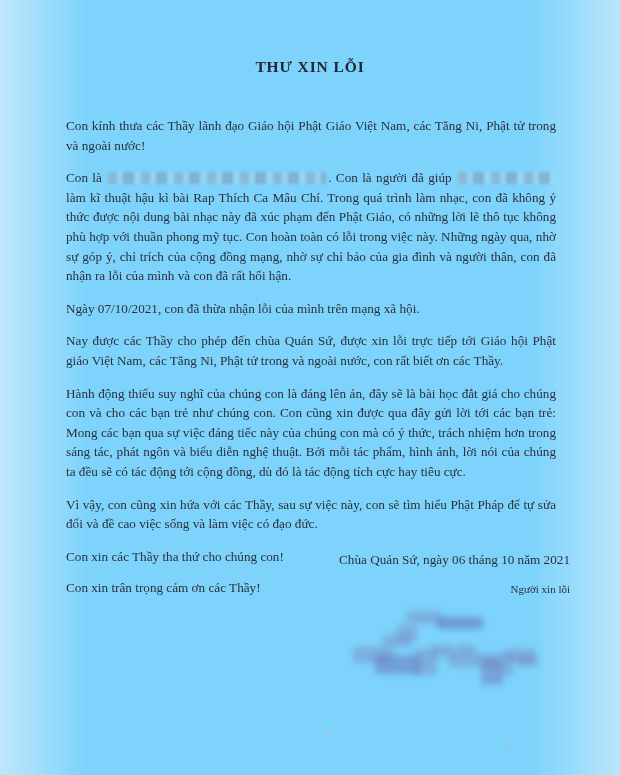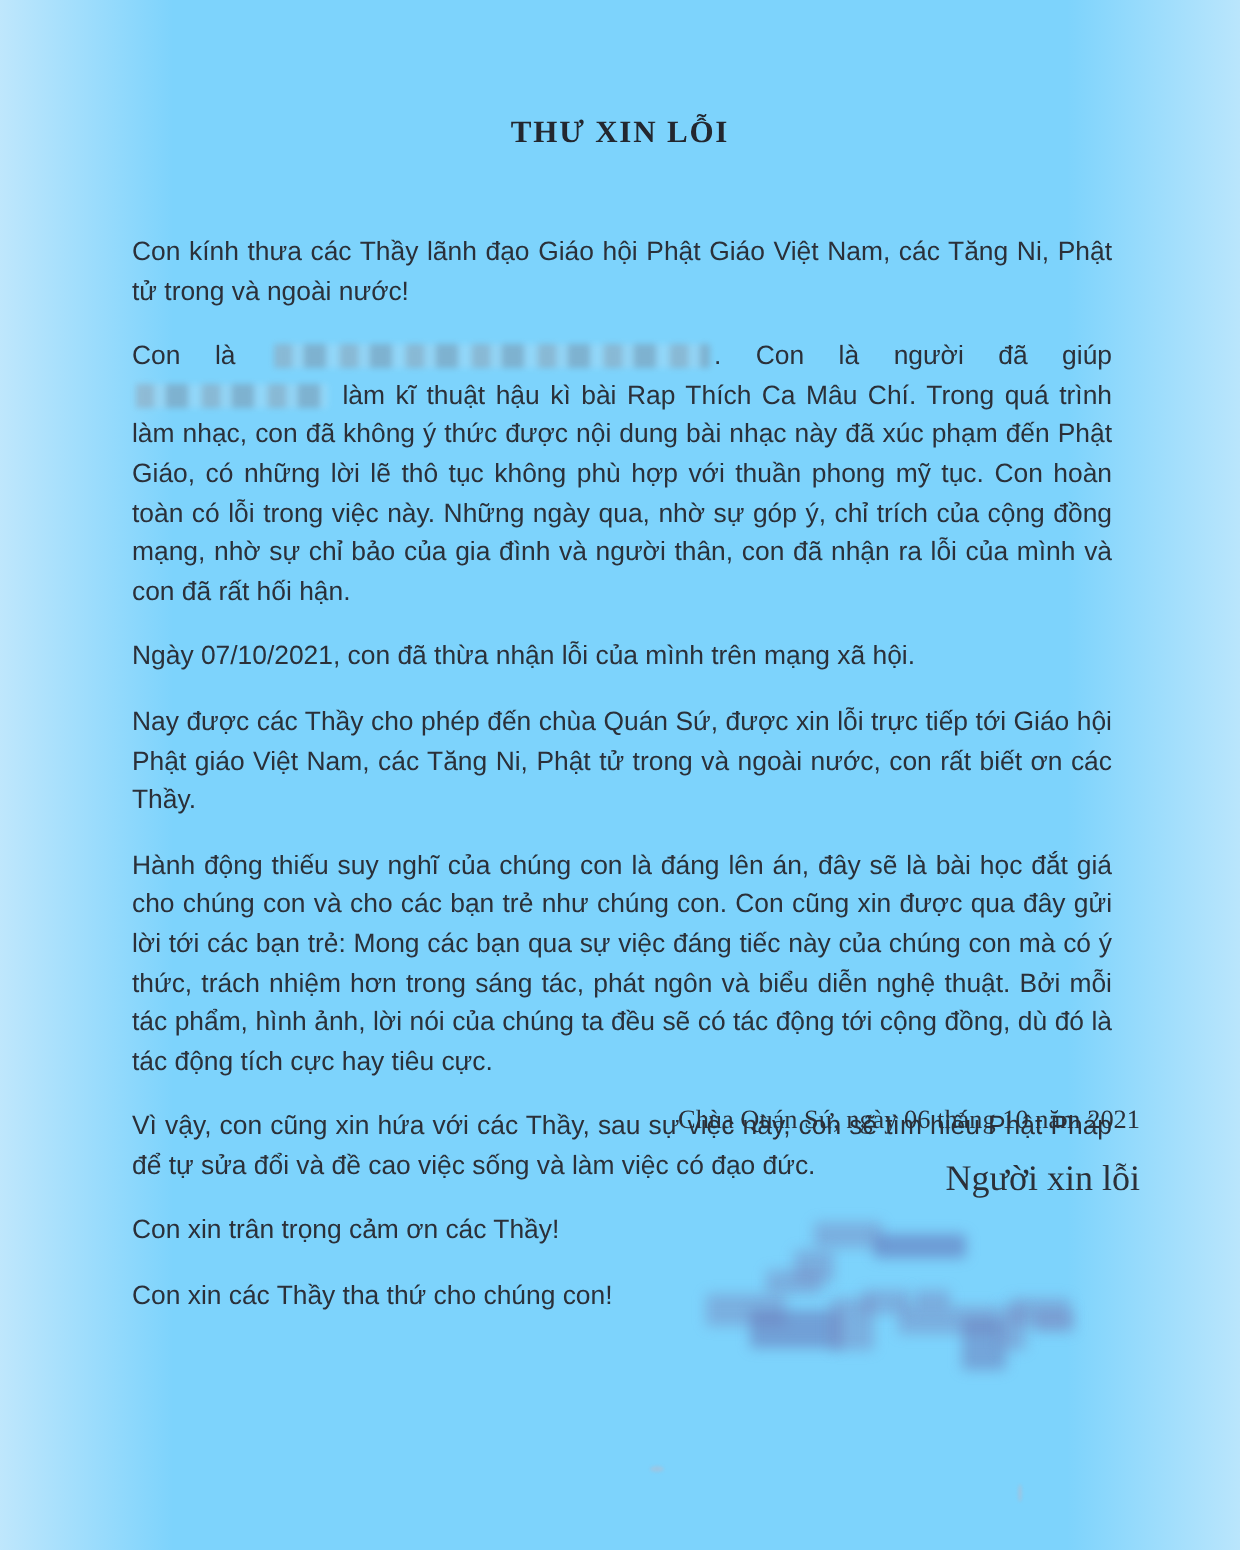--- a/index.html
+++ b/index.html
@@ -55,21 +55,21 @@
     width: 490px;
   }
 
   p.para {
     margin: 0 0 13px 0;
     font-size: 13.2px;
     line-height: 19.6px;
     text-align: justify;
     text-justify: inter-word;
     color: #2b3039;
-    font-family: Liberation Sans, sans-serif;
+    font-family: Liberation Serif, serif;
   }
   p.para.last-tight { margin-bottom: 12px; }
 
   
   .redact {
     display: inline-block;
     vertical-align: -2px;
     height: 12px;
     border-radius: 1px;
     margin: 0 2px;
@@ -92,21 +92,21 @@
     width: 250px;
     text-align: right;
   }
   .sig-place {
     font-size: 13.2px;
     line-height: 19px;
     color: #2b3039;
     white-space: nowrap;
   }
   .sig-role {
-    font-size: 18px;
+    font-size: 11px;
     line-height: 19px;
     margin-top: 11px;
     color: #2b3039;
   }
   .sig-mark {
     position: relative;
     margin: 10px auto 0 auto;
     width: 185px;
     height: 78px;
   }
@@ -157,23 +157,23 @@
     <p class="para"><span>Con là </span><span class="redact w-name"></span><span>. Con là người đã giúp </span><span class="redact w-helper"></span><span> làm kĩ thuật hậu kì bài Rap Thích Ca Mâu Chí. Trong quá trình làm nhạc, con đã không ý thức được nội dung bài nhạc này đã xúc phạm đến Phật Giáo, có những lời lẽ thô tục không phù hợp với thuần phong mỹ tục. Con hoàn toàn có lỗi trong việc này. Những ngày qua, nhờ sự góp ý, chỉ trích của cộng đồng mạng, nhờ sự chỉ bảo của gia đình và người thân, con đã nhận ra lỗi của mình và con đã rất hối hận.</span></p>
 
     <p class="para"><span>Ngày 07/10/2021, con đã thừa nhận lỗi của mình trên mạng xã hội.</span></p>
 
     <p class="para"><span>Nay được các Thầy cho phép đến chùa Quán Sứ, được xin lỗi trực tiếp tới Giáo hội Phật giáo Việt Nam, các Tăng Ni, Phật tử trong và ngoài nước, con rất biết ơn các Thầy.</span></p>
 
     <p class="para"><span>Hành động thiếu suy nghĩ của chúng con là đáng lên án, đây sẽ là bài học đắt giá cho chúng con và cho các bạn trẻ như chúng con. Con cũng xin được qua đây gửi lời tới các bạn trẻ: Mong các bạn qua sự việc đáng tiếc này của chúng con mà có ý thức, trách nhiệm hơn trong sáng tác, phát ngôn và biểu diễn nghệ thuật. Bởi mỗi tác phẩm, hình ảnh, lời nói của chúng ta đều sẽ có tác động tới cộng đồng, dù đó là tác động tích cực hay tiêu cực.</span></p>
 
     <p class="para"><span>Vì vậy, con cũng xin hứa với các Thầy, sau sự việc này, con sẽ tìm hiểu Phật Pháp để tự sửa đổi và đề cao việc sống và làm việc có đạo đức.</span></p>
 
+    <p class="para last-tight"><span>Con xin các Thầy tha thứ cho chúng con!</span></p>
+
     <p class="para"><span>Con xin trân trọng cảm ơn các Thầy!</span></p>
-
-    <p class="para last-tight"><span>Con xin các Thầy tha thứ cho chúng con!</span></p>
   </div>
 
   <div class="signature-block">
     <div class="sig-place">Chùa Quán Sứ, ngày 06 tháng 10 năm 2021</div>
     <div class="sig-role">Người xin lỗi</div>
     <div class="sig-mark">
       <span class="sm1"></span>
         <span class="sm2"></span>
         <span class="sm3"></span>
       <span class="sm4"></span>

